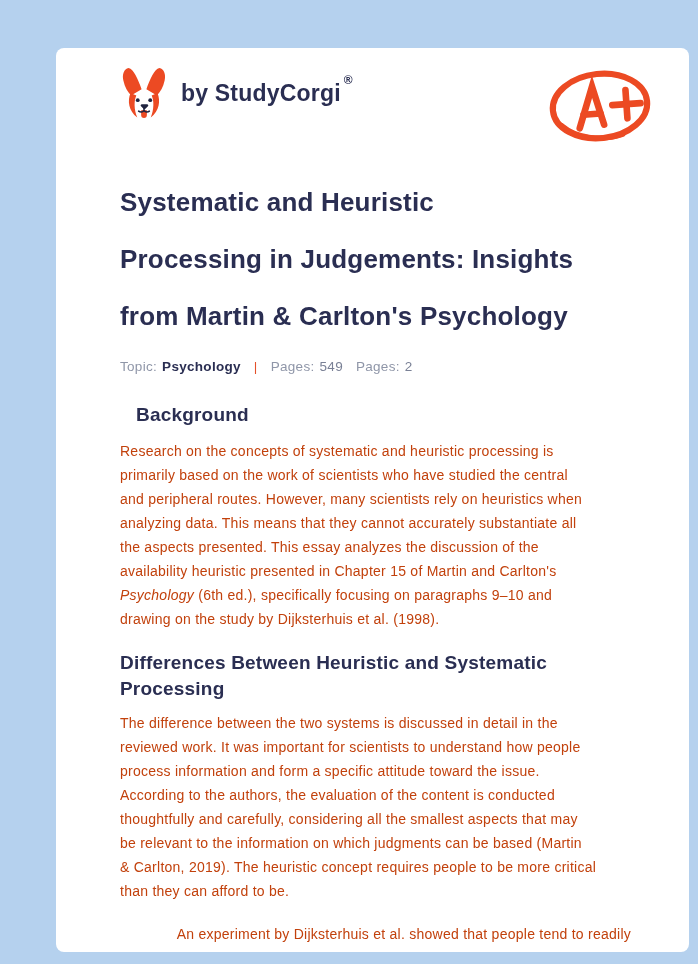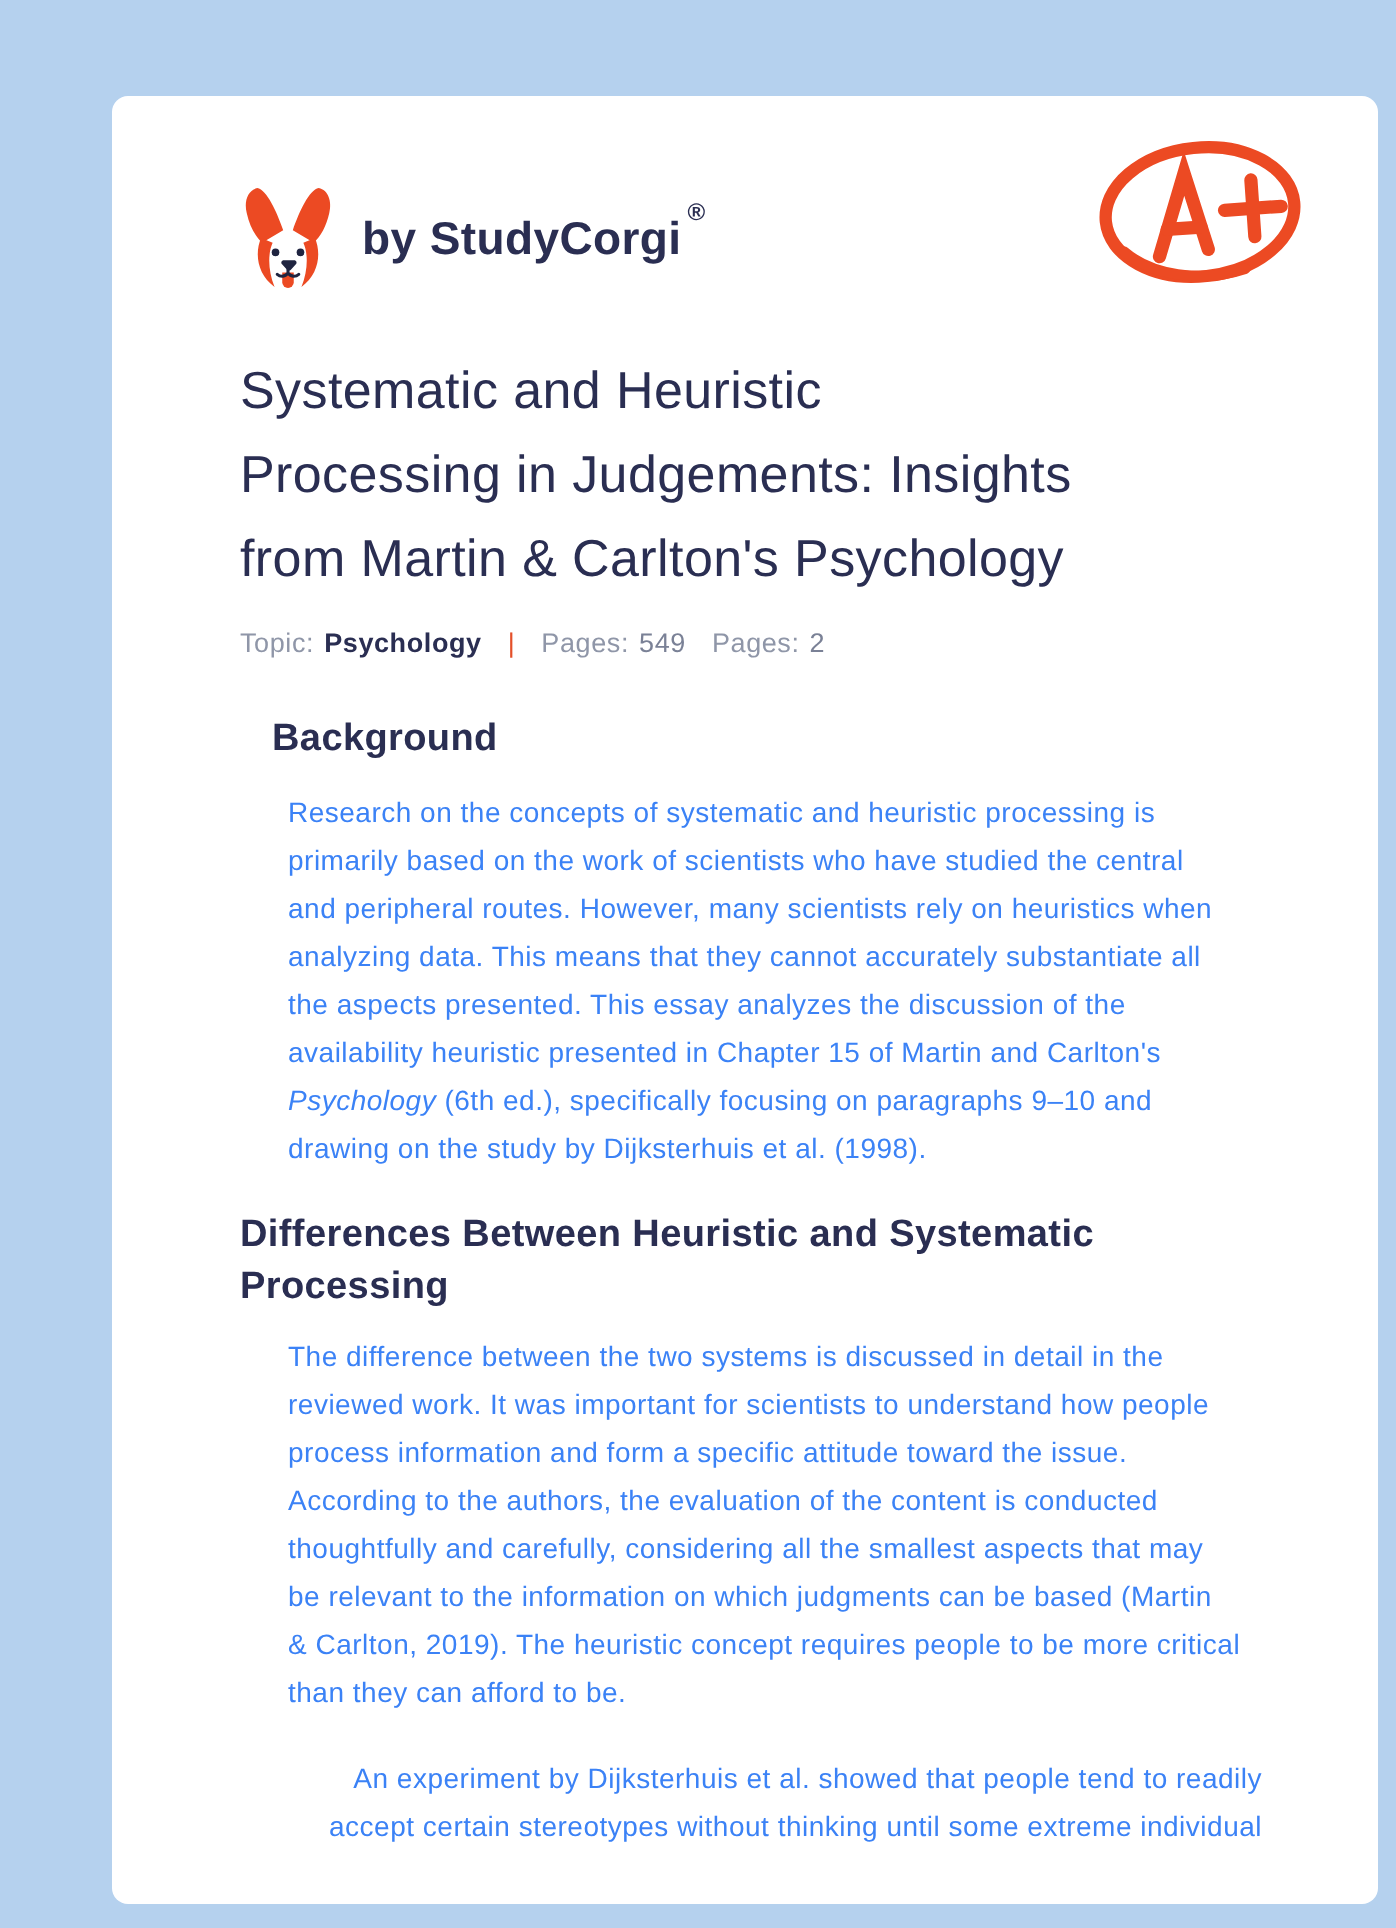--- a/index.html
+++ b/index.html
@@ -14,21 +14,21 @@
     position: absolute;
     left: 56px; top: 48px;
     width: 633px; height: 904px;
     background: #ffffff;
     border-radius: 8px;
     overflow: hidden;
   }
   
   .header {
     display: flex;
-    align-items: flex-end;
+    align-items: flex-start;
     justify-content: space-between;
     margin: 18px 36px 0 64px;
     height: 80px;
   }
   .brand { display: flex; align-items: center; gap: 13px; }
   .corgi-icon svg { display: block; }
   .brand-text {
     font-size: 23px;
     font-weight: bold;
     color: #2a2e52;
@@ -40,22 +40,22 @@
     color: #2a2e52;
     vertical-align: super;
     position: relative; top: -8px; left: 3px;
   }
   .grade-badge svg { display: block; }
   
   .content { margin: 0 58px 0 64px; }
   .doc-title {
     margin-top: 28px;
     font-size: 26px;
-    line-height: 42px;
-    font-weight: normal;
+    line-height: 57px;
+    font-weight: bold;
     color: #2a2e52;
     letter-spacing: 0.2px;
     white-space: pre-line;
   }
   .meta {
     margin-top: 13px;
     font-size: 13.5px;
     line-height: 18px;
     color: #8f96a8;
     letter-spacing: 0.3px;
@@ -81,24 +81,23 @@
     font-weight: bold;
     color: #2a2e52;
     letter-spacing: 0.2px;
     white-space: pre-line;
   }
   .h-bg { margin-top: 26px; margin-left: 16px; }
   .h-diff { margin-top: 19px; }
   .para {
     font-size: 14px;
     line-height: 24px;
-    color: #3b82f6;
+    color: #c2410c;
     letter-spacing: 0.25px;
     white-space: pre-line;
-    margin-left: 24px;
   }
   .p-first { margin-top: 11px; }
   .p-mid   { margin-top: 9px; }
   .p-last  { margin-top: 19px; text-align: right; }
   .italic { font-style: italic; }
 </style>
 </head>
 <body>
 
 <div class="card">

